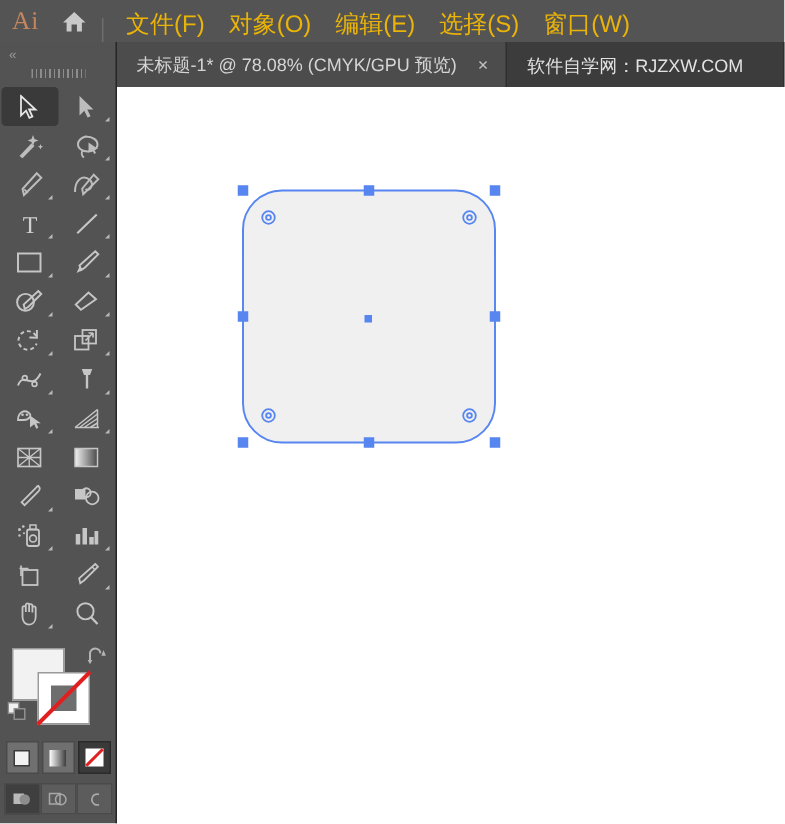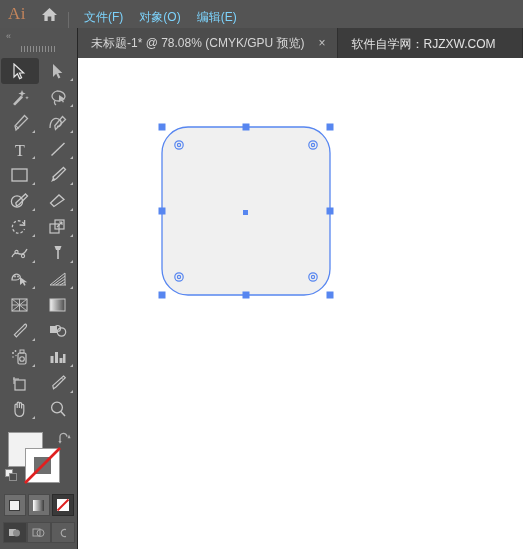--- a/index.html
+++ b/index.html
@@ -18,21 +18,21 @@
   }
   .ai-logo{
     width:34px;height:28px;display:flex;align-items:center;justify-content:center;
     color:#c4855c;font-size:17px;font-weight:normal;letter-spacing:.5px;
     font-family:"Liberation Serif","DejaVu Serif",serif;
   }
   .home-ico{width:30px;height:28px;display:flex;align-items:center;justify-content:center;}
   .menu-sep{width:1px;height:16px;background:#6d6d6d;margin:0 7px 0 4px;}
   .menu-items{display:flex;align-items:center;gap:0px;}
   .menu-item{
-    color:#7dd3fc;font-size:12px;padding:4px 8px;white-space:nowrap;
+    color:#eab308;font-size:16px;padding:4px 8px;white-space:nowrap;
     line-height:14px;
   }
 
   
   .tabbar{
     position:absolute;left:78px;top:28px;width:445px;height:30px;
     background:#3a3a3a;display:flex;align-items:stretch;
   }
   .tab{
     display:flex;align-items:center;background:#4c4c4c;
@@ -127,20 +127,22 @@
     <div class="home-ico">
       <svg width="17" height="15" viewBox="0 0 17 15">
         <path d="M8.5 1 L16 8 L13.6 8 L13.6 14 L10.3 14 L10.3 9.4 L6.7 9.4 L6.7 14 L3.4 14 L3.4 8 L1 8 Z" fill="#c9c9c9"></path>
       </svg>
     </div>
     <div class="menu-sep"></div>
     <div class="menu-items">
       <div class="menu-item">文件(F)</div>
       <div class="menu-item">对象(O)</div>
       <div class="menu-item">编辑(E)</div>
+      <div class="menu-item">选择(S)</div>
+      <div class="menu-item">窗口(W)</div>
     </div>
   </div>
 
   <div class="tabbar">
     <div class="tab">
       <span class="tab-title">未标题-1* @ 78.08% (CMYK/GPU 预览)</span>
       <span class="tab-close">×</span>
     </div>
     <div class="tab secondary">
       <span class="tab-title">软件自学网：RJZXW.COM</span>

